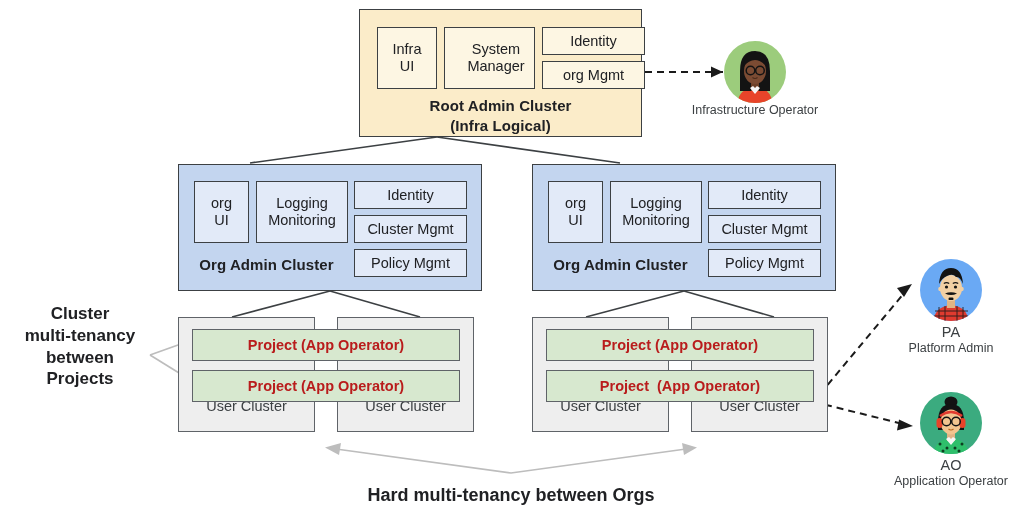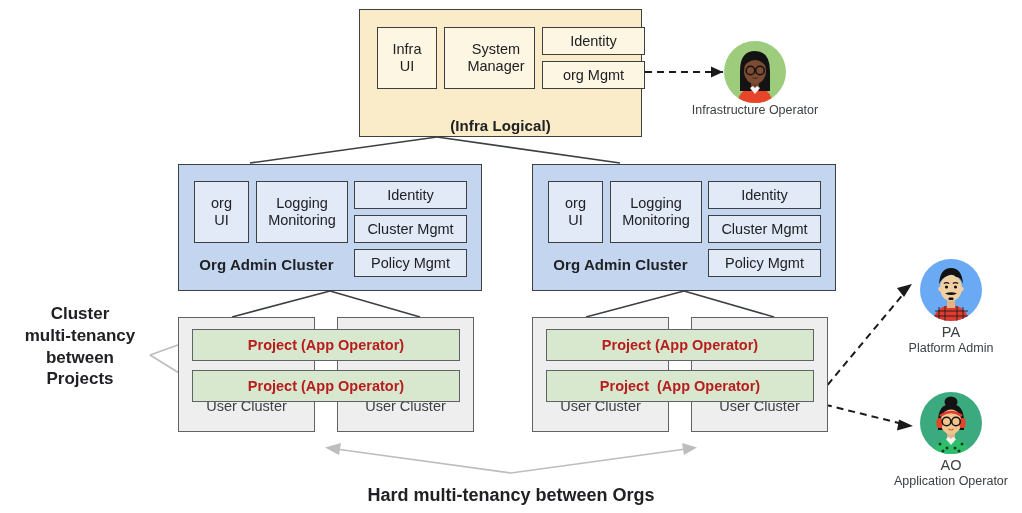--- a/index.html
+++ b/index.html
@@ -142,21 +142,21 @@
 
     <div class="abs root-inner" style="left:182px;top:17px;width:103px;height:28px;">
       <div class="boxtext">Identity</div>
     </div>
 
     <div class="abs root-inner" style="left:182px;top:51px;width:103px;height:28px;">
       <div class="boxtext">org Mgmt</div>
     </div>
 
     <div class="cluster-label" style="top:86px;font-size:15px;line-height:1.3;">
-      <br>
+      <span>Root Admin Cluster</span><br>
       <span>(Infra Logical)</span>
     </div>
   </div>
 
   <div class="abs cluster org-cluster" style="left:178px;top:164px;width:304px;height:127px;">
     <div class="abs org-inner" style="left:15px;top:16px;width:55px;height:62px;">
       <div class="boxtext">
         <span>
           <span>org</span><br>
           <span>UI</span>

